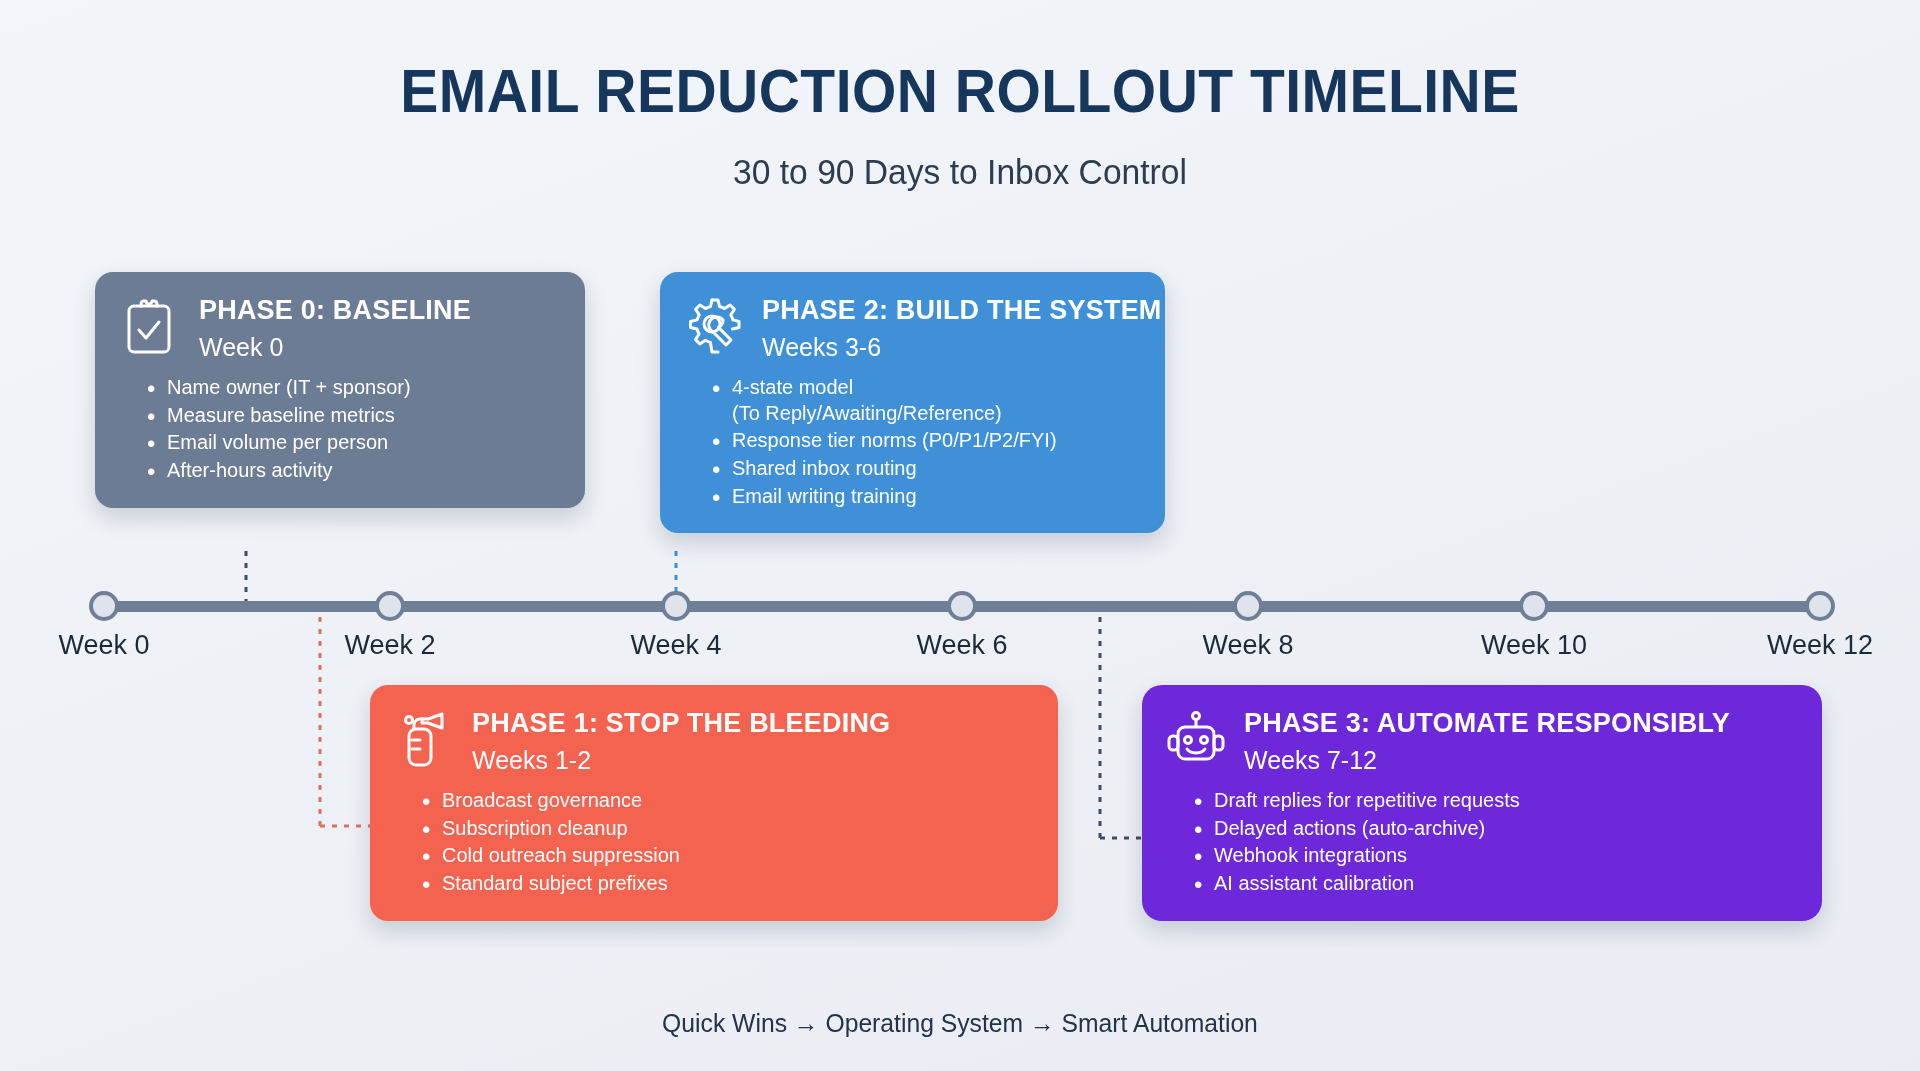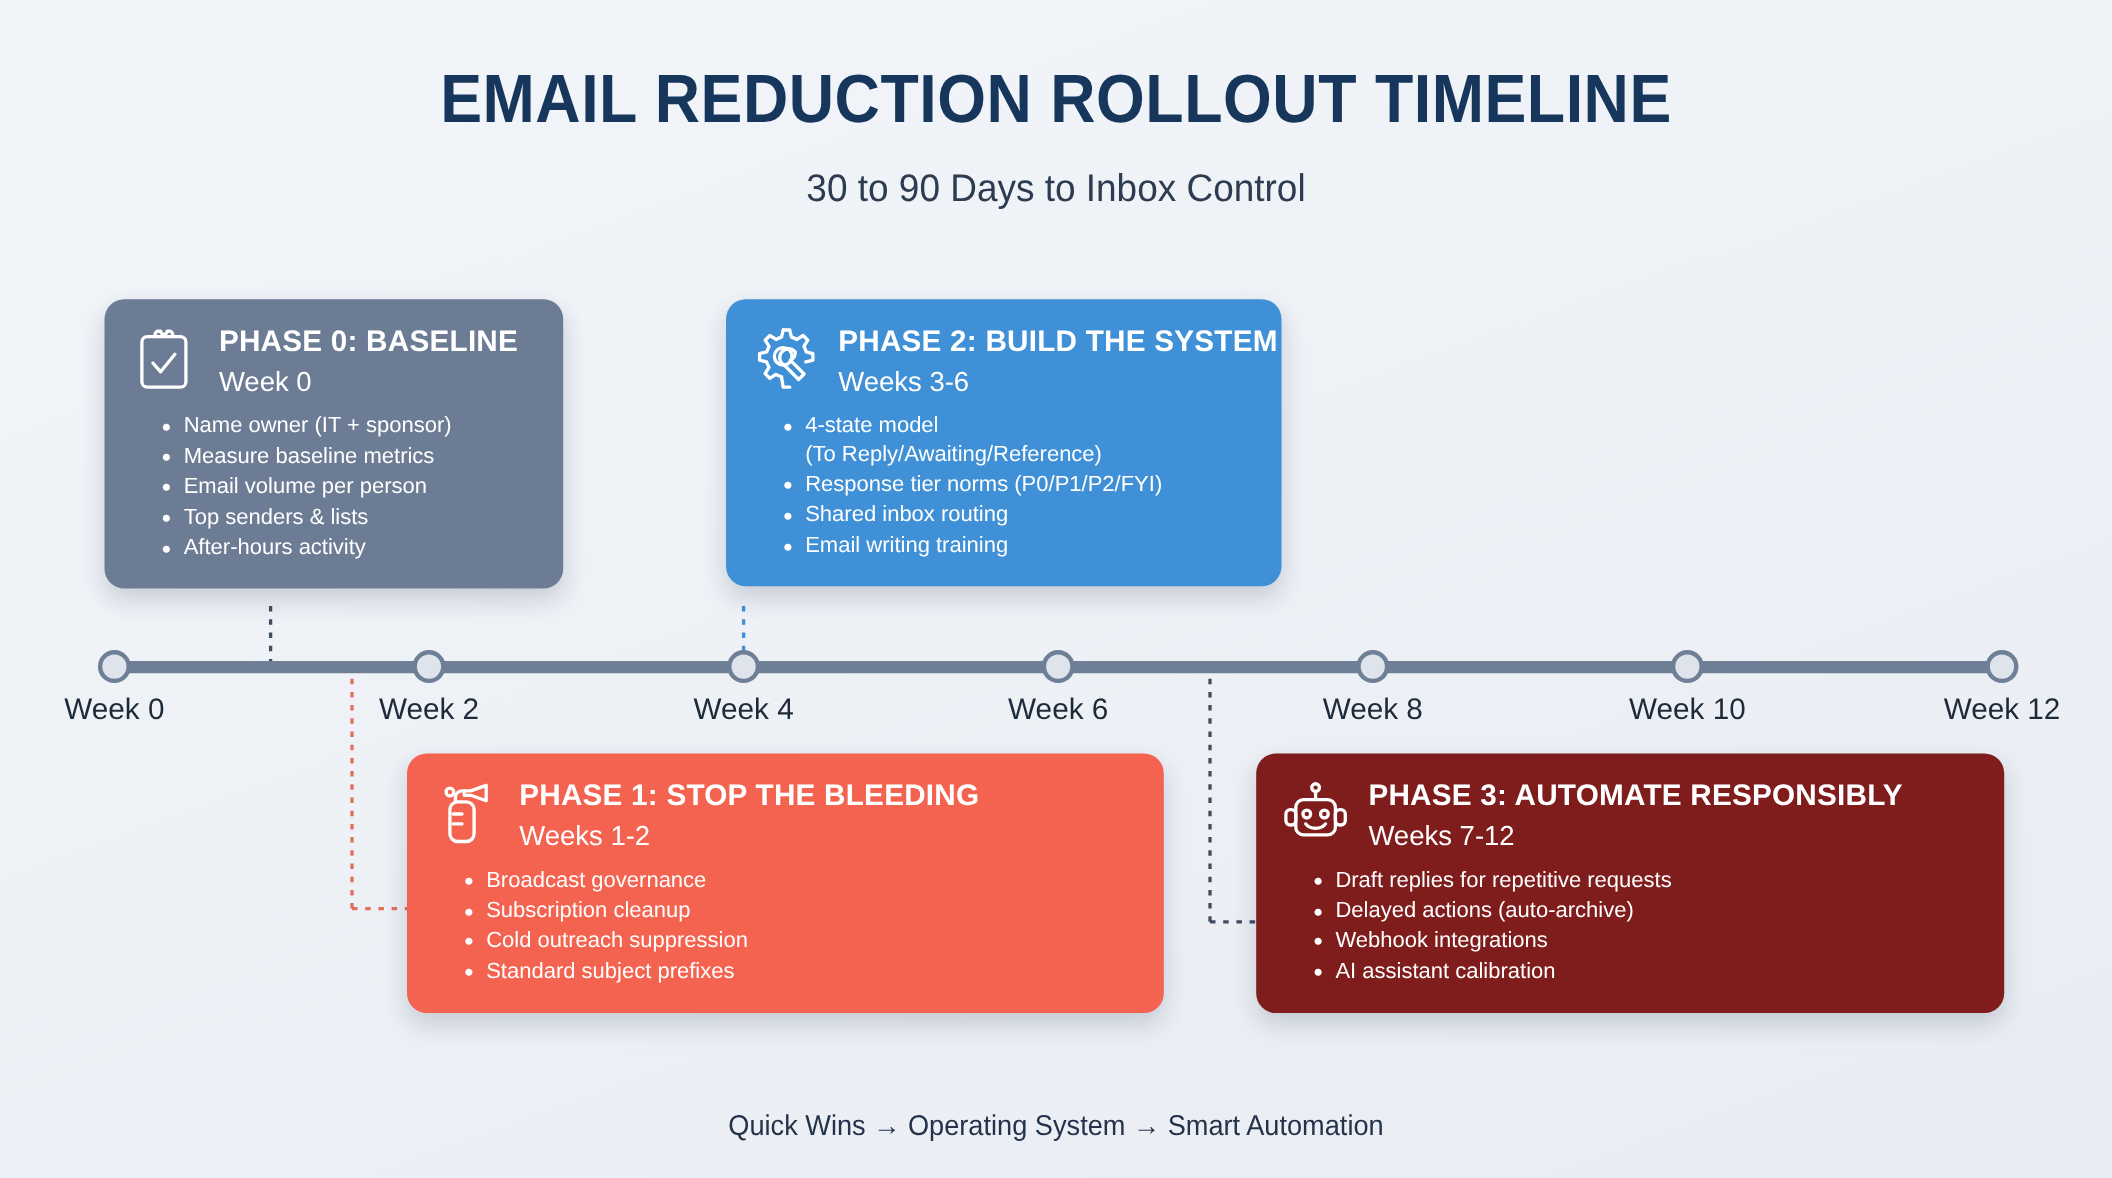--- a/index.html
+++ b/index.html
@@ -134,21 +134,21 @@
   }
   .card-list li::before {
     content: "\2022";
     position: absolute;
     left: 6px;
     top: -1px;
     font-size: 24px;
   }
 
   
-  #card-phase0 { left: 95px;  top: 272px; width: 417px;  background: #6c7c94; }
+  #card-phase0 { left: 95px;  top: 272px; width: 490px;  background: #6c7c94; }
   #card-phase0 .card-list { margin-left: 24px; }
   #card-phase2 { left: 660px; top: 272px; width: 505px;  background: #3f90d6; }
   #card-phase2 .card-list { margin-left: 24px; }
   #card-phase1 { left: 370px; top: 685px; width: 688px;  background: #f4634f; }
   #card-phase1 .card-list { margin-left: 24px; }
   #card-phase3 { left: 1142px; top: 685px; width: 680px; background: #17355f; }
   #card-phase3 .card-list { margin-left: 24px; }
 
   #card-phase0 .card-title, #card-phase0 .card-weeks { padding-left: 2px; }
 
@@ -216,21 +216,20 @@
       </span>
       <div class="head-text">
         <div class="card-title">PHASE 0: BASELINE</div>
         <div class="card-weeks">Week 0</div>
       </div>
     </div>
     <ul class="card-list">
         <li>Name owner (IT + sponsor)</li>
         <li>Measure baseline metrics</li>
         <li>Email volume per person</li>
-        <li>Top senders &amp; lists</li>
         <li>After-hours activity</li>
       </ul>
   </div>
 
   <div class="card" id="card-phase2" style="background: rgb(63, 144, 214);">
     <div class="card-head">
       <span class="card-icon">
         <svg viewBox="0 0 64 64" fill="none" stroke="#ffffff" stroke-width="3" stroke-linecap="round" stroke-linejoin="round">
           <path d="M30 6 h6 l1.5 6.5 a20 20 0 0 1 5 2.1 l5.6-3.6 4.3 4.3 -3.6 5.6 a20 20 0 0 1 2.1 5 L57 27.5 v6 l-6.5 1.5"></path>
           <path d="M30 6 l-1.5 6.5 a20 20 0 0 0-5 2.1 l-5.6-3.6 -4.3 4.3 3.6 5.6 a20 20 0 0 0-2.1 5 L8.5 27.5 v6 l6.5 1.5 a20 20 0 0 0 2.1 5 l-3.6 5.6 4.3 4.3 5.6-3.6 a20 20 0 0 0 5 2.1 L30 58 h6"></path>
@@ -269,21 +268,21 @@
       </div>
     </div>
     <ul class="card-list">
         <li>Broadcast governance</li>
         <li>Subscription cleanup</li>
         <li>Cold outreach suppression</li>
         <li>Standard subject prefixes</li>
       </ul>
   </div>
 
-  <div class="card" id="card-phase3" style="background: #7f1d1d;">
+  <div class="card" id="card-phase3" style="background: #6d28d9; border-radius: 20px;">
     <div class="card-head">
       <span class="card-icon">
         <svg viewBox="0 0 64 64" fill="none" stroke="#ffffff" stroke-width="3" stroke-linecap="round" stroke-linejoin="round">
           <circle cx="32" cy="9" r="3.5"></circle>
           <path d="M32 12.5 v7"></path>
           <rect x="14" y="20" width="36" height="32" rx="7"></rect>
           <rect x="5" y="29" width="9" height="14" rx="4"></rect>
           <rect x="50" y="29" width="9" height="14" rx="4"></rect>
           <circle cx="24" cy="33" r="3.5"></circle>
           <circle cx="40" cy="33" r="3.5"></circle>

